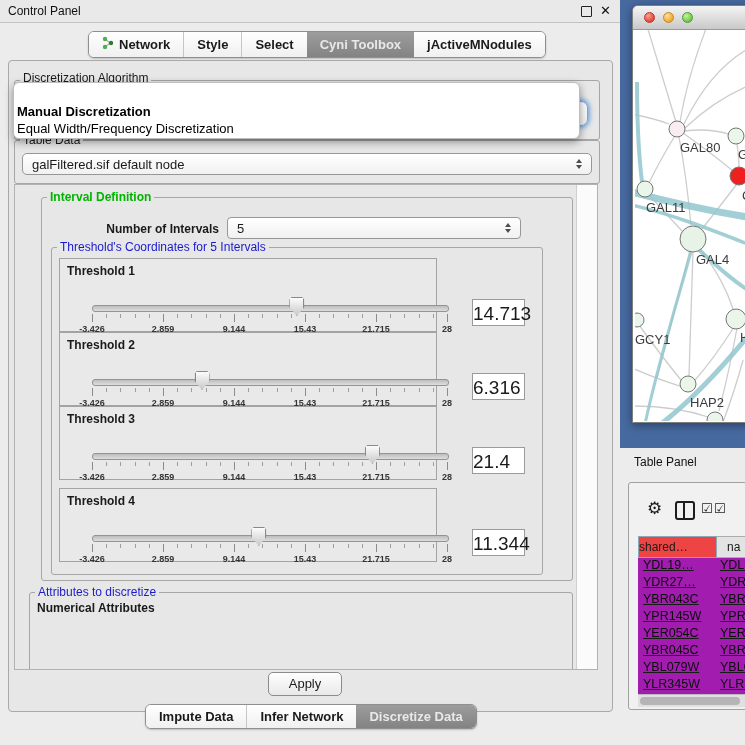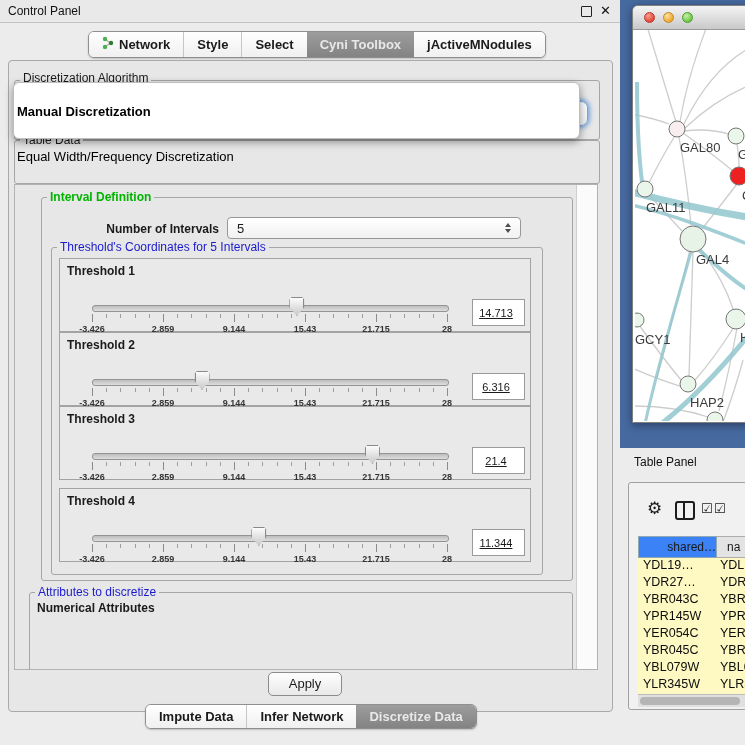--- a/index.html
+++ b/index.html
@@ -34,45 +34,45 @@
   .stepper{width:16px;display:flex;flex-direction:column;align-items:center;justify-content:center;gap:2px;margin-right:4px;}
   .tri-up{width:0;height:0;border-left:3.5px solid transparent;border-right:3.5px solid transparent;border-bottom:4.5px solid #4d4d4d;}
   .tri-dn{width:0;height:0;border-left:3.5px solid transparent;border-right:3.5px solid transparent;border-top:4.5px solid #4d4d4d;}
 
   #algo-combo{left:22px;top:101px;width:566px;height:25px;border-radius:7px;z-index:5;
               border:1px solid #79a7dd;box-shadow:0 0 4px 2px rgba(95,150,215,.8);}
   #algo-popup{position:absolute;left:13px;top:82px;width:565px;height:55px;background:#fff;
               border:1px solid #bdbdbd;border-radius:6px;z-index:50;box-shadow:0 3px 9px rgba(0,0,0,.4);}
   #algo-popup .hint{position:absolute;left:0;right:0;top:5px;text-align:center;font-size:12px;color:#b5b5b5;}
   #algo-popup .opt1{position:absolute;left:3px;top:21px;font-size:13px;font-weight:bold;color:#000;}
-  #algo-popup .opt2{position:absolute;left:3px;top:38px;font-size:13px;color:#000;margin-top:28px;}
+  #algo-popup .opt2{position:absolute;left:3px;top:38px;font-size:13px;color:#000;}
 
   #scroll-area{position:absolute;left:14px;top:184px;width:584px;height:486px;border:1px solid #b2b2b2;
                background:#e7e7e7;overflow:hidden;box-sizing:border-box;}
   #v-scroll{position:absolute;left:561px;top:0;width:21px;height:484px;background:#fbfbfb;border-left:1px solid #cfcfcf;}
 
   .green-t{color:#00b400;}
   .blue-t{color:#1a1acd;}
   .bold{font-weight:bold;}
 
-  .thr-panel{position:absolute;left:44px;width:472px;height:74px;border:1px solid #a3a3a3;background:#e9e9e9;box-sizing:border-box;}
+  .thr-panel{position:absolute;left:44px;width:378px;height:74px;border:1px solid #a3a3a3;background:#e9e9e9;box-sizing:border-box;}
   .thr-label{position:absolute;left:7px;top:5px;font-weight:bold;font-size:12px;}
   .track{position:absolute;left:32px;top:46px;width:355px;height:5px;border:1px solid #949494;border-radius:3px;
          background:linear-gradient(#bdbdbd,#dedede);}
   .knob{position:absolute;top:38px;width:15px;height:19px;background:linear-gradient(#ffffff,#c7c7c7);
         clip-path:polygon(15% 0,85% 0,100% 15%,100% 52%,50% 100%,0 52%,0 15%);
         box-shadow:inset 0 0 0 1px #898989;filter:drop-shadow(0 1px 1px rgba(0,0,0,.35));}
   .ticks{position:absolute;left:32px;top:55px;width:356px;height:10px;}
   .tick{position:absolute;top:0;width:1px;background:#8b8b8b;}
   .tick.minor{height:4px;background:#9d9d9d;}
   .tick.major{height:8px;}
   .tick-labels{position:absolute;left:32px;top:65px;width:356px;height:11px;font-size:9px;font-weight:bold;color:#343434;}
   .tick-lab{position:absolute;transform:translateX(-50%);white-space:nowrap;}
   .val-box{position:absolute;left:412px;top:40px;width:53px;height:27px;background:#fff;border:1px solid #9a9a9a;
-           font-size:11px;text-align:center;line-height:27px;padding-right:5px;box-sizing:border-box;text-decoration:underline;}
+           font-size:19px;text-align:left;line-height:27px;padding-right:5px;box-sizing:border-box;}
 
   #attr-list{position:absolute;left:20px;top:433px;width:466px;height:54px;background:#fff;border:1px solid #9b9b9b;
              overflow:hidden;box-sizing:border-box;}
   .attr-item{font-size:13px;line-height:17px;padding-left:7px;white-space:nowrap;}
   #attr-scroll{position:absolute;left:452px;top:1px;width:12px;height:50px;background:#ededed;}
   #attr-thumb{position:absolute;left:1px;top:1px;width:9px;height:46px;border-radius:4px;background:#9e9e9e;}
 
   #apply-btn{position:absolute;left:268px;top:672px;width:72px;height:22px;background:linear-gradient(#fefefe,#e9e9e9);
              border:1px solid #8b8b8b;border-radius:5px;font-size:13px;text-align:center;line-height:21px;}
 
@@ -90,24 +90,24 @@
 
   #table-panel-title{position:absolute;left:634px;top:455px;font-size:12px;color:#111;}
   #table-panel{position:absolute;left:628px;top:482px;width:117px;height:226px;background:#f1f1f1;
                border:1px solid #a0a0a0;border-radius:3px;}
   #tp-toolbar{position:absolute;left:0;top:0;width:100%;height:52px;}
   #gear-ic{position:absolute;left:18px;top:15px;font-size:17px;color:#1c1c1c;}
   #cols-ic{position:absolute;left:46px;top:18px;width:16px;height:15px;border:2px solid #1c1c1c;border-radius:3px;}
   #cols-ic::after{content:"";position:absolute;left:6px;top:0;width:2px;height:15px;background:#1c1c1c;}
   .chk-ic{position:absolute;top:18px;font-size:13px;color:#1c1c1c;}
   #tp-header{position:absolute;left:9px;top:53px;width:108px;height:22px;display:flex;font-size:12px;}
-  #tp-h1{width:79px;background:#3b82f6;border:1px solid #8fa8b4;box-sizing:border-box;text-align:right;line-height:20px;overflow:hidden;}
+  #tp-h1{width:79px;background:#ef4444;border:1px solid #8fa8b4;box-sizing:border-box;text-align:left;line-height:20px;overflow:hidden;}
   #tp-h2{flex:1;background:#e3e3e3;border:1px solid #adadad;border-left:none;box-sizing:border-box;
          padding-left:10px;line-height:20px;overflow:hidden;}
-  #tp-rows{position:absolute;left:9px;top:75px;width:108px;height:136px;background:#fef9c3;overflow:hidden;}
+  #tp-rows{position:absolute;left:9px;top:75px;width:108px;height:136px;background:#a21caf;overflow:hidden;text-decoration:underline;}
   .tp-row{display:flex;height:17px;font-size:12.5px;color:#0d0d0d;}
   .tp-c1{width:79px;padding-left:5px;box-sizing:border-box;overflow:hidden;white-space:nowrap;}
   .tp-c2{flex:1;padding-left:3px;overflow:hidden;white-space:nowrap;}
   #tp-hscroll{position:absolute;left:9px;top:211px;width:108px;height:12px;background:#e0e0e0;border-top:1px solid #bcbcbc;}
   #tp-hthumb{position:absolute;left:2px;top:2px;width:100px;height:8px;border-radius:4px;background:#b5b5b5;}
 
   svg text{font-family:"Liberation Sans","DejaVu Sans",sans-serif;}
 </style>
 </head>
 <body>
@@ -157,20 +157,27 @@
       </span>
   </div>
 
   <div id="algo-popup">
     <div class="opt1">Manual Discretization</div>
     <div class="opt2">Equal Width/Frequency Discretization</div>
   </div>
 
   <div class="grp" style="left:14px;top:140px;width:584px;height:42px;"></div>
   <div class="grp-label" style="left:20px;top:133px;">Table Data</div>
+  <div class="combo" style="left:22px;top:153px;width:570px;height:22px;">
+    <span class="txt">galFiltered.sif default node</span>
+    <span class="stepper">
+        <span class="tri-up"></span>
+        <span class="tri-dn"></span>
+      </span>
+  </div>
 
   <div id="scroll-area">
     <div class="grp" style="left:26px;top:12px;width:530px;height:382px;"></div>
     <div class="grp-label green-t bold" style="left:32px;top:5px;">Interval Definition</div>
 
     <div class="bold" style="position:absolute;left:74px;top:37px;width:130px;text-align:right;font-size:12px;">Number of Intervals</div>
     <div class="combo" style="left:212px;top:32px;width:294px;height:22px;border-radius:4px;">
       <span class="txt">5</span>
       <span class="stepper">
           <span class="tri-up"></span>

